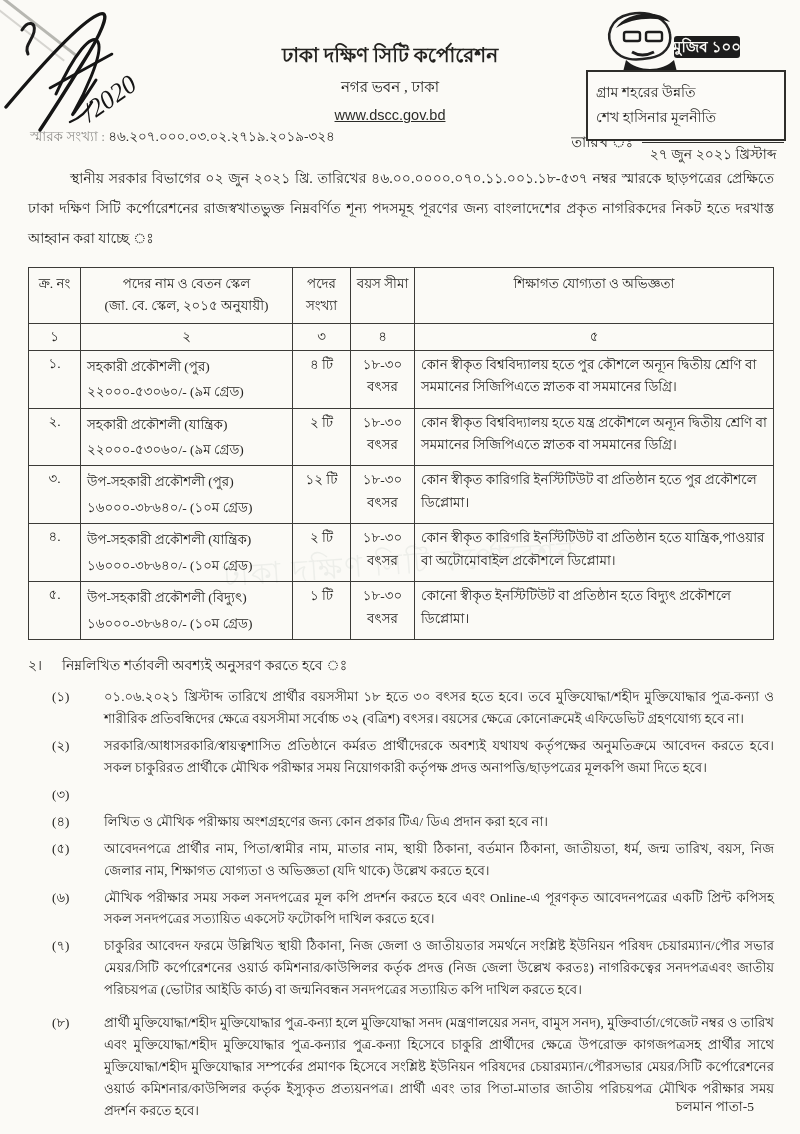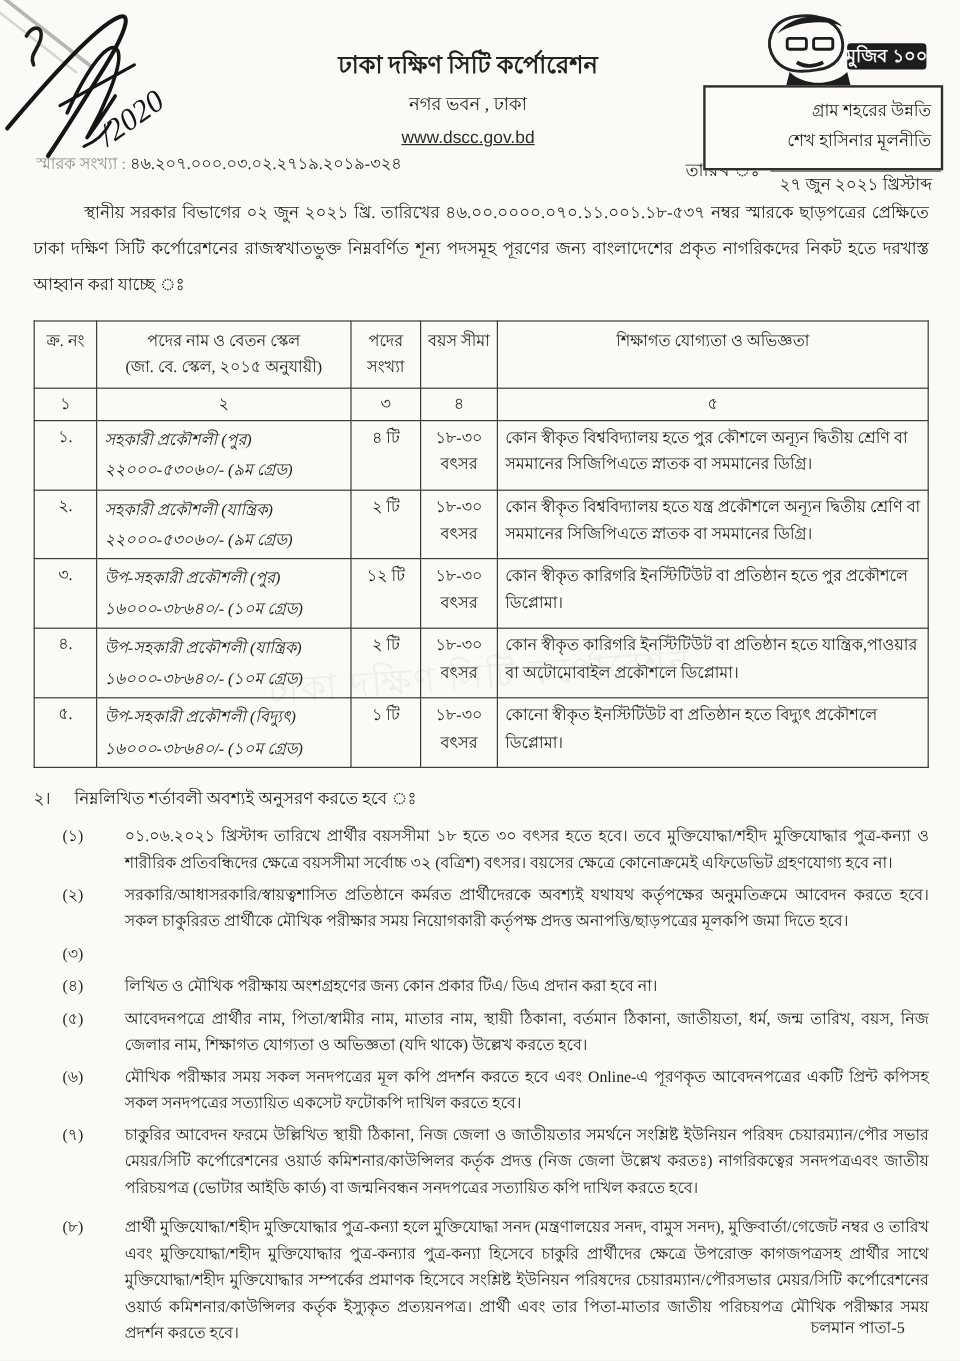--- a/index.html
+++ b/index.html
@@ -15,42 +15,42 @@
   .corner-line2{position:absolute;left:-34px;top:26px;width:110px;height:1.5px;background:#b2b0aa;transform:rotate(38deg);opacity:.5;}
 
   .sig{position:absolute;left:4px;top:2px;width:250px;height:150px;}
 
   .org-block{position:absolute;left:160px;top:42px;width:460px;text-align:center;}
   .org-name{font-size:20px;font-weight:bold;line-height:1.3;}
   .org-addr{font-size:15px;margin-top:7px;}
   .org-url{font-size:14.5px;margin-top:7px;font-family:"Liberation Sans","DejaVu Sans",sans-serif;}
   .org-url a{color:#2b2b28;text-decoration:underline;}
 
-  .logo-block{position:absolute;right:14px;top:6px;width:200px;text-align:right;}
+  .logo-block{position:absolute;right:14px;top:6px;width:200px;text-align:left;}
   .slogan-box{border:2px solid #2f2e2b;background:#fcfbf8;padding:9px 8px;margin-top:-14px;position:relative;z-index:2;font-size:14px;line-height:1.75;}
 
   .memo-row{position:absolute;left:30px;top:126px;font-size:13.5px;white-space:nowrap;}
   .memo-label{opacity:.5;}
   .date-block{position:absolute;right:16px;top:120px;display:flex;align-items:center;gap:9px;}
   .date-label{font-size:14.5px;}
   .date-lines{text-align:center;font-size:14px;line-height:1.45;}
   .date-top{border-bottom:1.6px solid #2f2e2b;padding:0 5px 2px;}
   .date-bottom{padding-top:2px;}
 
   .main{position:absolute;left:28px;top:164px;width:746px;}
   .title{text-align:center;font-size:17.5px;font-weight:bold;margin:0 0 12px;}
   .intro{font-size:14px;line-height:2.15;text-align:justify;text-indent:42px;margin:0;}
 
   table.vacancy{width:100%;border-collapse:collapse;margin-top:13px;font-size:13.4px;}
   table.vacancy th,table.vacancy td{border:1.4px solid #3c3b38;padding:3px 6px;vertical-align:top;}
   table.vacancy th{font-weight:normal;text-align:center;line-height:1.65;padding:5px 4px;}
   .idx td{text-align:center;padding:1px 4px;line-height:1.5;}
   td.c-sl{text-align:center;}
   td.c-count,td.c-age{text-align:center;line-height:1.7;}
-  td.c-post{line-height:1.9;font-style:italic;}
+  td.c-post{line-height:1.9;}
   td.c-qual{line-height:1.7;text-align:left;}
 
   .cond-head{display:flex;margin-top:14px;font-size:14px;}
   .cond-head .no{width:34px;flex:none;}
   .conds{margin-top:8px;}
   .cond{display:flex;margin:5px 0;}
   .cond .cno{width:52px;flex:none;padding-left:24px;font-size:13.2px;line-height:1.66;}
   .cond .ctext{flex:1;font-size:13.2px;line-height:1.66;text-align:justify;}
   .cond.sp{margin-top:11px;}
 

